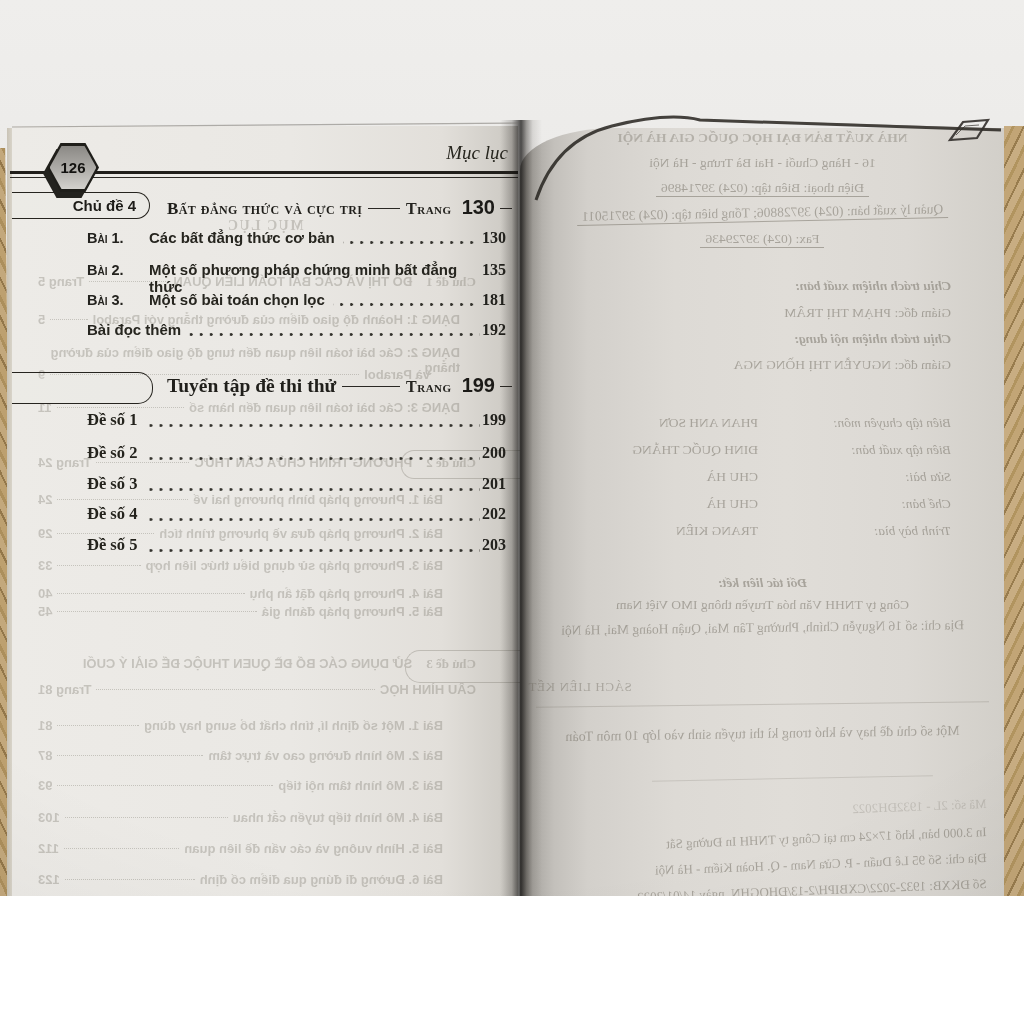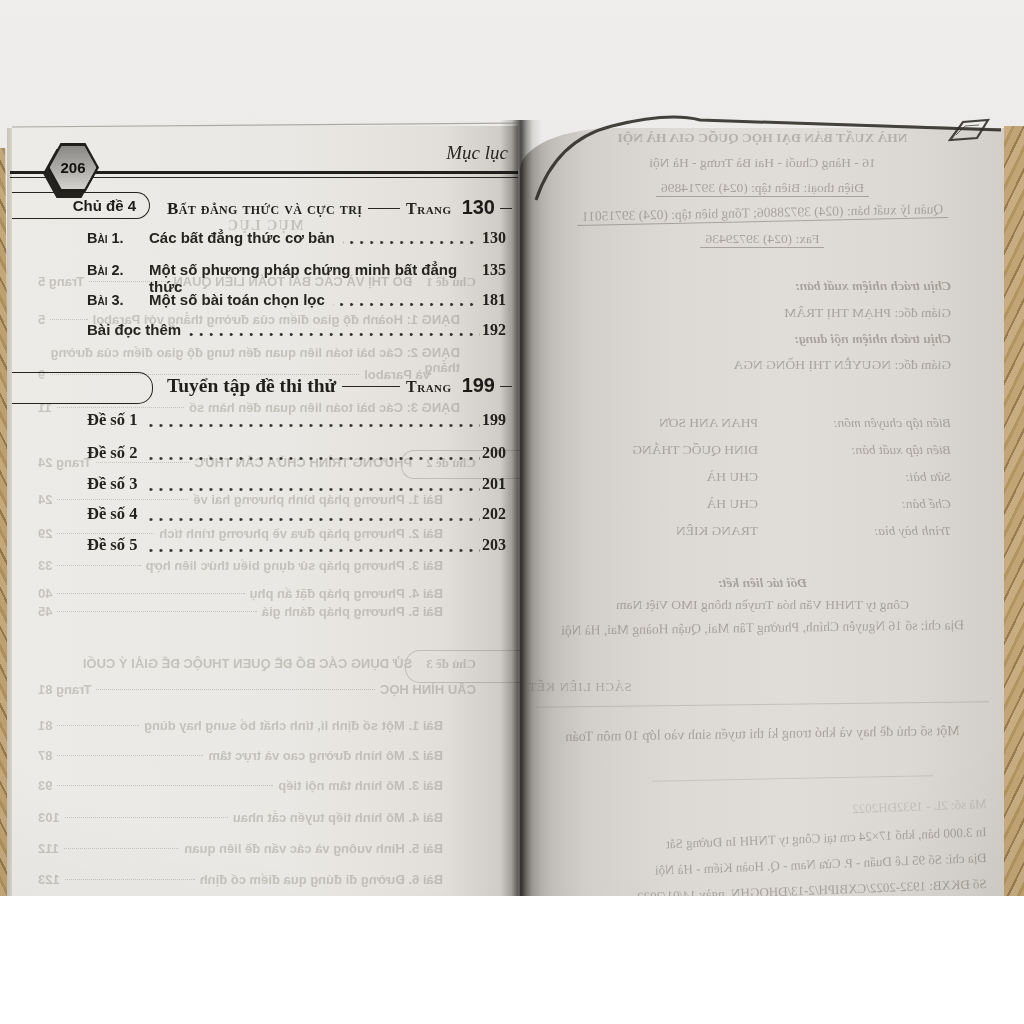--- a/index.html
+++ b/index.html
@@ -280,21 +280,21 @@
         </div>
     </div>
 
     <div class="lp">
       <div class="running-header">Mục lục</div>
       <div class="rule1"></div>
       <div class="rule2"></div>
       <div class="hex-back"></div>
       <div class="hex">
         <div class="hex-in">
-            <span>206</span>
+            <span>126</span>
           </div>
       </div>
 
       <div class="tab tab1">
         <span>Chủ đề 4</span>
       </div>
       <div class="trow trow1">
         <span class="sec-title1 sc">Bất đẳng thức và cực trị</span>
         <span class="hline"></span>
         <span class="trang sc">Trang</span>

